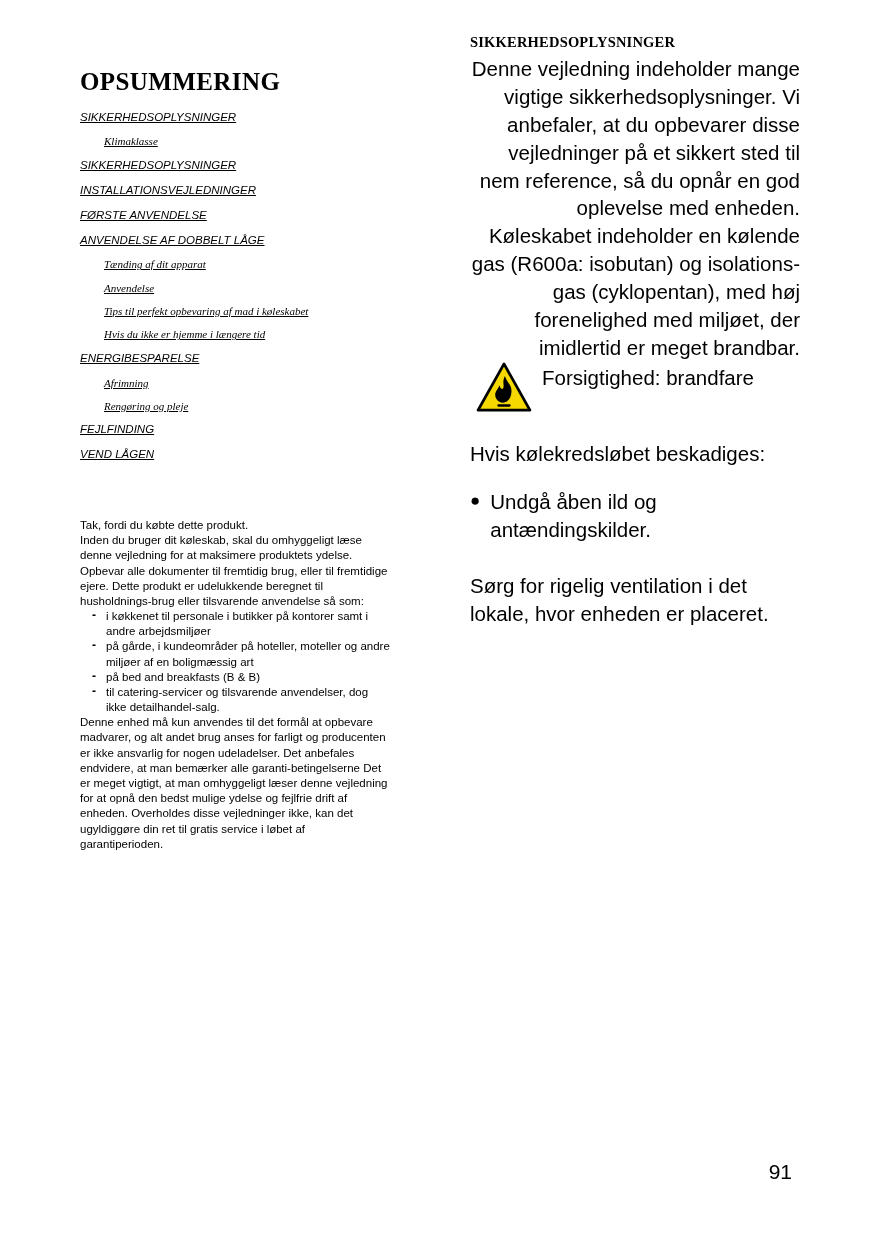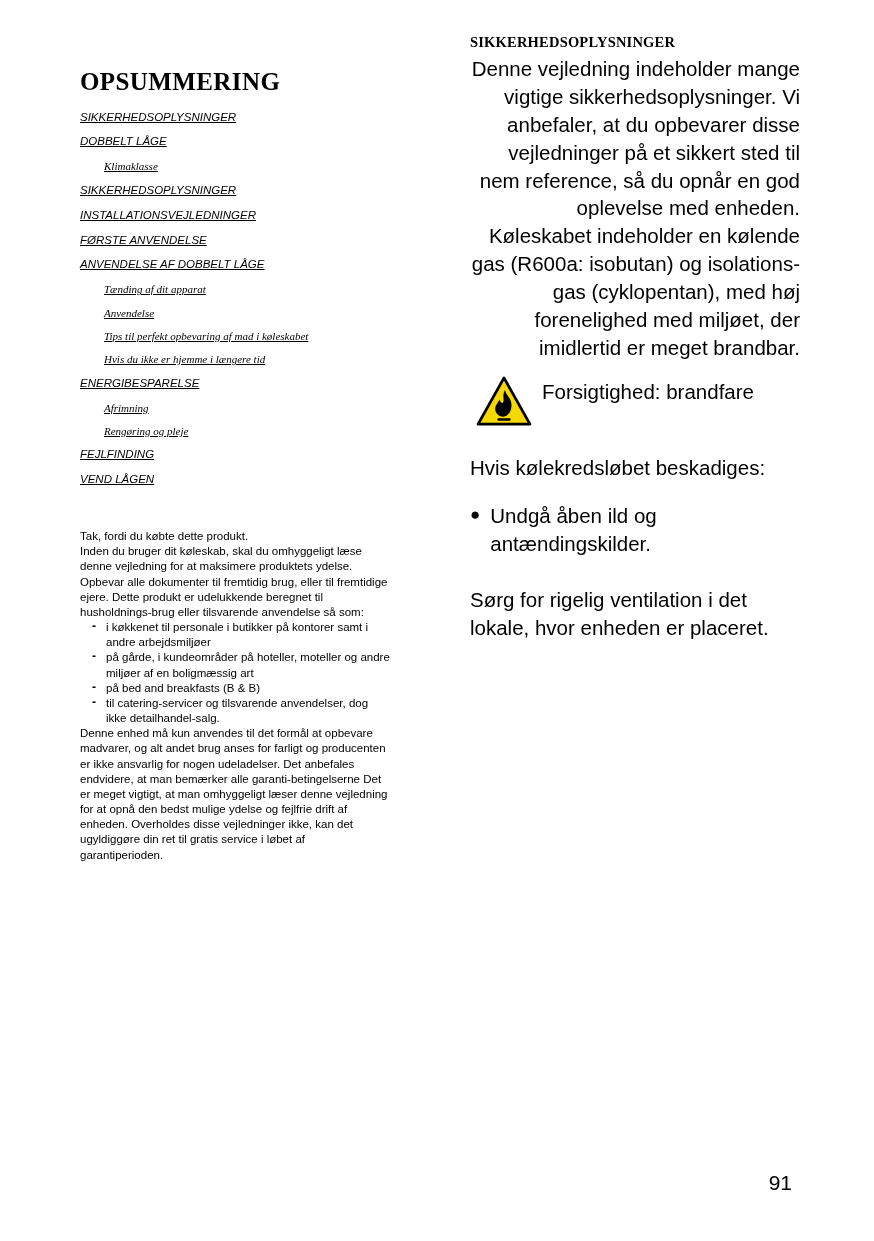--- a/index.html
+++ b/index.html
@@ -55,21 +55,21 @@
     font-weight: normal;
     margin-left: 0;
   }
   .toc-item.level-2 {
     margin-left: 24px;
     font-size: 11px;
     margin-bottom: 9px;
     font-family: Liberation Serif, serif;
   }
   .intro {
-    margin-top: 42px;
+    margin-top: 56px;
     font-size: 11.5px;
     line-height: 1.32;
   }
   .intro p {
     margin: 0;
   }
   .bullet-list {
     margin: 0;
     padding: 0;
     list-style: none;
@@ -105,21 +105,20 @@
   }
   .safety-body {
     font-size: 20.5px;
     line-height: 1.36;
     margin: 0;
     text-align: right;
   }
   .caution-row {
     display: flex;
     align-items: flex-start;
-    margin-top: 14px;
     margin-left: 6px;
   }
   .caution-icon {
     width: 56px;
     height: 50px;
     flex: 0 0 56px;
     margin-right: 10px;
     position: relative;
   }
   .caution-text {
@@ -139,36 +138,35 @@
     line-height: 1.36;
   }
   .dot-item .dot {
     font-size: 17px;
     line-height: 1.5;
     margin-right: 10px;
   }
   .page-number {
     position: absolute;
     right: 82px;
-    bottom: 46px;
+    bottom: 57px;
     font-size: 21px;
   }
 </style>
 </head>
 <body>
 
 <div class="page">
 
   <div class="col-left">
 
     <h1 class="doc-title">OPSUMMERING</h1>
 
     <nav class="toc">
       <a class="toc-item level-1">SIKKERHEDSOPLYSNINGER</a>
-      <a class="toc-item level-1">DOBBELT LÅGE</a>
       <a class="toc-item level-2">Klimaklasse</a>
       <a class="toc-item level-1">SIKKERHEDSOPLYSNINGER</a>
       <a class="toc-item level-1">INSTALLATIONSVEJLEDNINGER</a>
       <a class="toc-item level-1">FØRSTE ANVENDELSE</a>
       <a class="toc-item level-1">ANVENDELSE AF DOBBELT LÅGE</a>
       <a class="toc-item level-2">Tænding af dit apparat</a>
       <a class="toc-item level-2">Anvendelse</a>
       <a class="toc-item level-2">Tips til perfekt opbevaring af mad i køleskabet</a>
       <a class="toc-item level-2">Hvis du ikke er hjemme i længere tid</a>
       <a class="toc-item level-1">ENERGIBESPARELSE</a>

